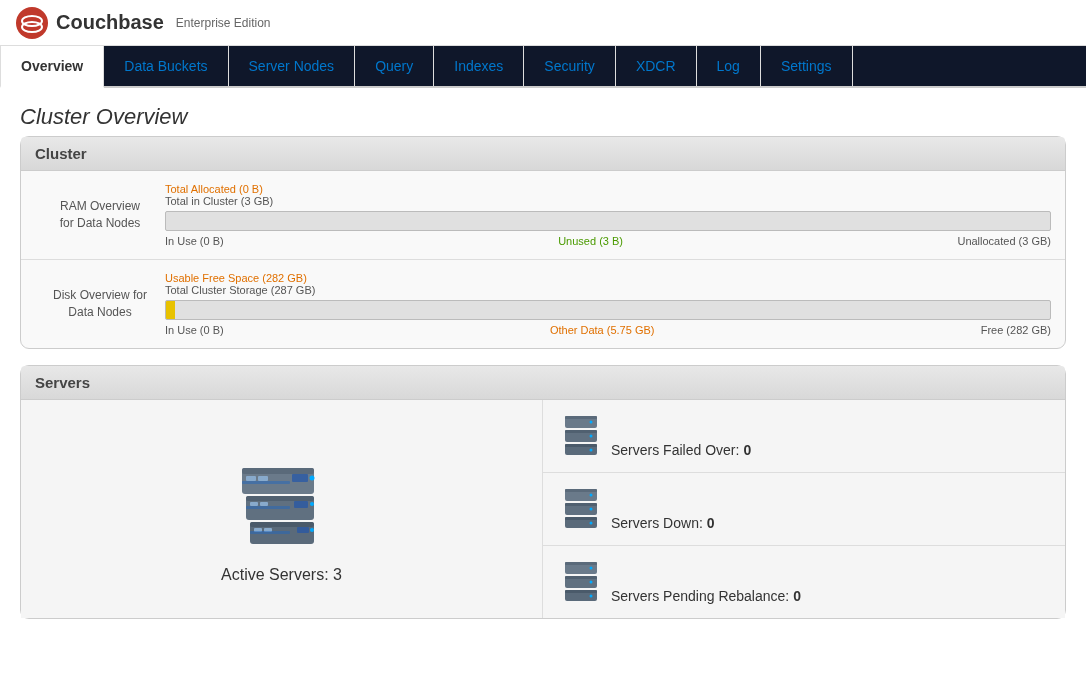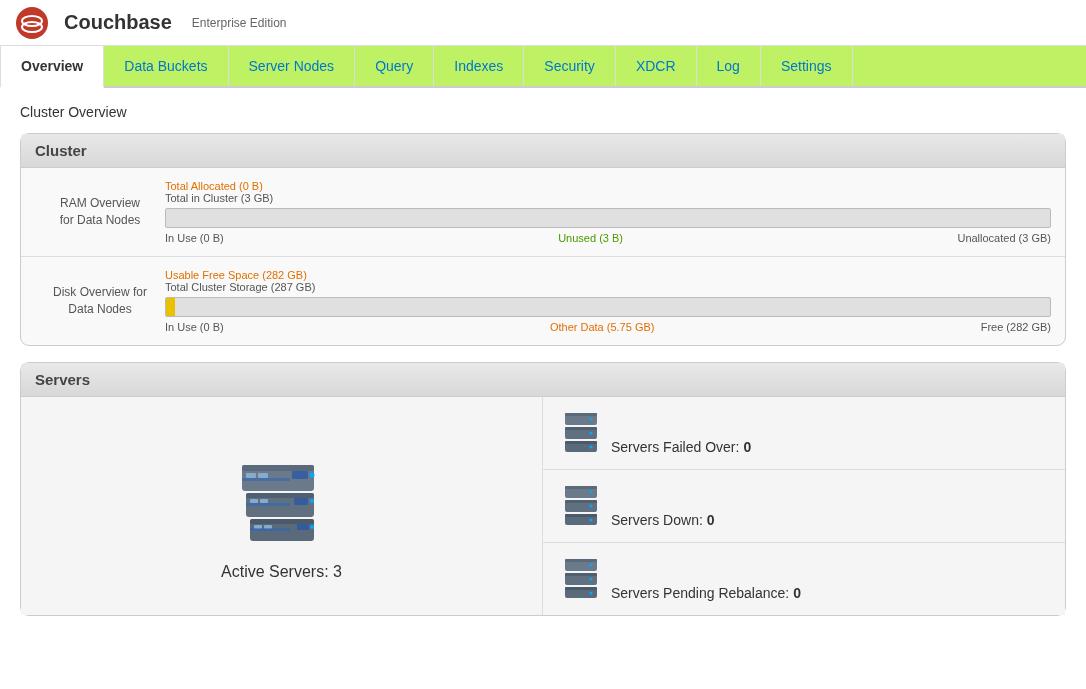--- a/index.html
+++ b/index.html
@@ -11,21 +11,21 @@
       display: flex;
       align-items: center;
       justify-content: space-between;
       padding: 8px 16px;
       border-bottom: 1px solid #ddd;
       height: 46px;
     }
     #logo-area {
       display: flex;
       align-items: center;
-      gap: 16px;
+      gap: 8px;
     }
     #logo-icon {
       width: 32px;
       height: 32px;
     }
     #logo-text {
       font-size: 20px;
       font-weight: bold;
       color: #333;
     }
@@ -39,21 +39,21 @@
       color: #555;
     }
     #header-links a {
       color: #0077cc;
       text-decoration: none;
     }
     #header-links span { color: #999; margin: 0 3px; }
 
     
     #nav {
-      background: #bef264;
+      background: #0f172a;
       border-bottom: 2px solid #ccc;
       display: flex;
       align-items: stretch;
       height: 42px;
     }
     .nav-item {
       padding: 0 20px;
       display: flex;
       align-items: center;
       cursor: pointer;
@@ -69,24 +69,25 @@
       font-weight: bold;
       border-bottom: 2px solid #fff;
       margin-bottom: -2px;
     }
 
     
     #content {
       padding: 16px 20px;
     }
     #page-title {
-      font-size: 14px;
+      font-size: 22px;
       font-weight: normal;
       color: #333;
-      margin-bottom: 13px;
+      margin-bottom: 6px;
+      font-style: italic;
     }
 
     
     .panel {
       border: 1px solid #ccc;
       border-radius: 9px;
       margin-bottom: 16px;
       background: #f9f9f9;
     }
     .panel-header {

